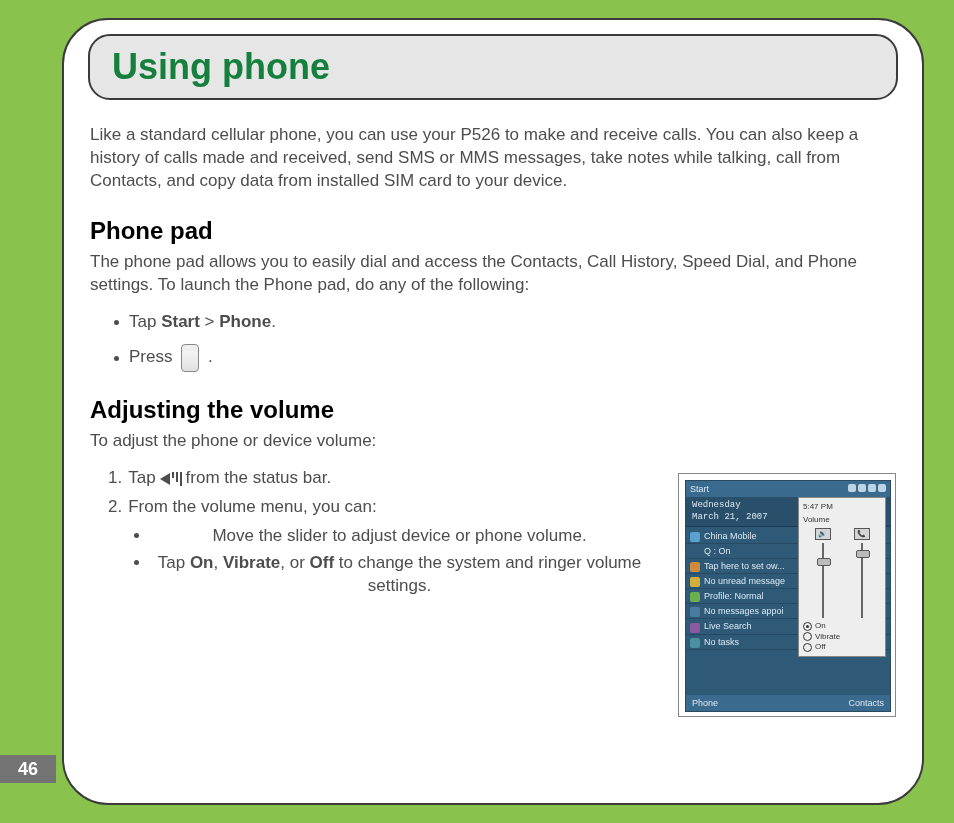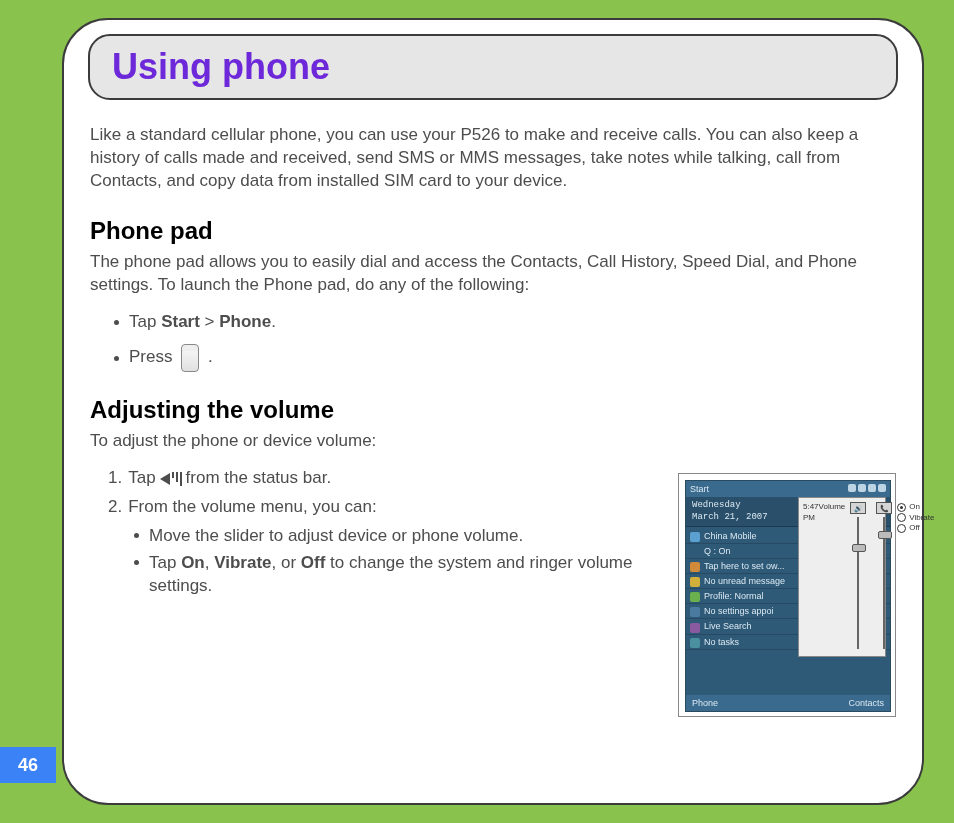--- a/index.html
+++ b/index.html
@@ -15,22 +15,22 @@
     position: relative;
     width: 954px;
     height: 823px;
     background: #89c24d;
   }
   .page-number-tab {
     position: absolute;
     left: 0;
     bottom: 40px;
     width: 56px;
-    height: 36px;
-    background: #3b82f6;
+    height: 28px;
+    background: #737373;
     color: #fff;
     font-weight: bold;
     font-size: 18px;
     display: flex;
     align-items: center;
     justify-content: center;
     z-index: 5;
   }
   .panel {
     position: absolute;
@@ -52,21 +52,21 @@
     border-radius: 22px;
     background: #e6e6e6;
     display: flex;
     align-items: center;
     padding-left: 22px;
   }
   .header-pill h1 {
     margin: 0;
     font-size: 36px;
     font-weight: bold;
-    color: #6d28d9;
+    color: #15803d;
   }
   .content {
     position: absolute;
     left: 26px;
     right: 26px;
     top: 104px;
     bottom: 30px;
     font-size: 17px;
     line-height: 1.35;
   }
@@ -123,21 +123,21 @@
     gap: 28px;
     align-items: flex-start;
   }
   .two-col .left { flex: 1; }
   .ol-item { margin-left: 18px; margin-bottom: 6px; display:flex; align-items:center; flex-wrap:wrap; }
   .ol-num { margin-right: 6px; }
   .sub-bullet {
     display: flex; margin: 4px 0 4px 44px;
   }
   .sub-bullet .bullet-dot{ margin-top:8px; }
-  .sub-bullet .txt{ flex:1; }
+  .sub-bullet .txt{ flex:1;text-align:center; }
 
   
   .shot {
     width: 204px;
     height: 230px;
     border: 1px solid #888;
     padding: 6px;
     background: #fff;
     margin-top: 6px;
   }
@@ -182,21 +182,21 @@
   }
   .vol-pop {
     position:absolute;
     right:4px; top:16px;
     width: 78px;
     height: 150px;
     background:#eeeeee;
     border:1px solid #888;
     padding:4px;
     color:#333;
-    display:flex; 
+    display:flex; flex-direction:column;justify-content:center;
   }
   .vol-pop .title{ font-size:8px; text-align:left; margin-bottom:2px; }
   .vol-pop .sliders{
     flex:1; display:flex; justify-content:space-around; align-items:stretch;
   }
   .vslider{
     width: 26px;
     display:flex; flex-direction:column; align-items:center;
   }
   .vslider .head{
@@ -317,21 +317,21 @@
               <div class="dev-row">
                   <span class="ico" style="background:#d0b03a"></span>
                   <span>No unread message</span>
                 </div>
               <div class="dev-row">
                   <span class="ico" style="background:#6ab04c"></span>
                   <span>Profile: Normal</span>
                 </div>
               <div class="dev-row">
                   <span class="ico" style="background:#4a7aa0"></span>
-                  <span>No settings appoi</span>
+                  <span>No messages appoi</span>
                 </div>
               <div class="dev-row">
                   <span class="ico" style="background:#8a5aa0"></span>
                   <span>Live Search</span>
                 </div>
               <div class="dev-row">
                   <span class="ico" style="background:#4a90a0"></span>
                   <span>No tasks</span>
                 </div>
             </div>

